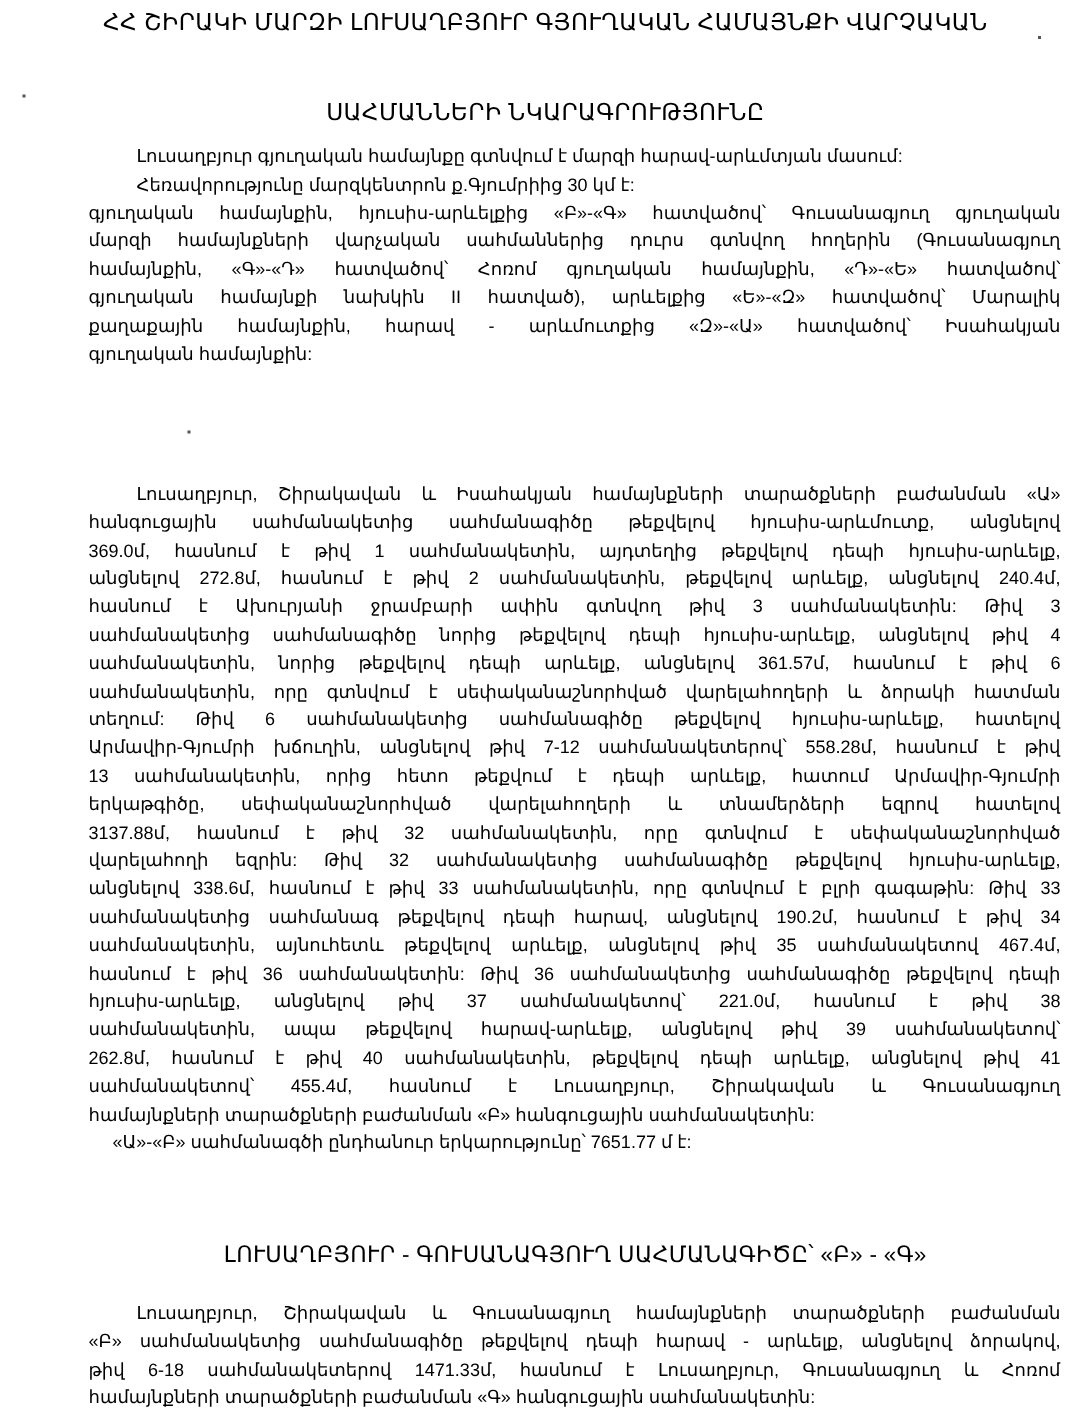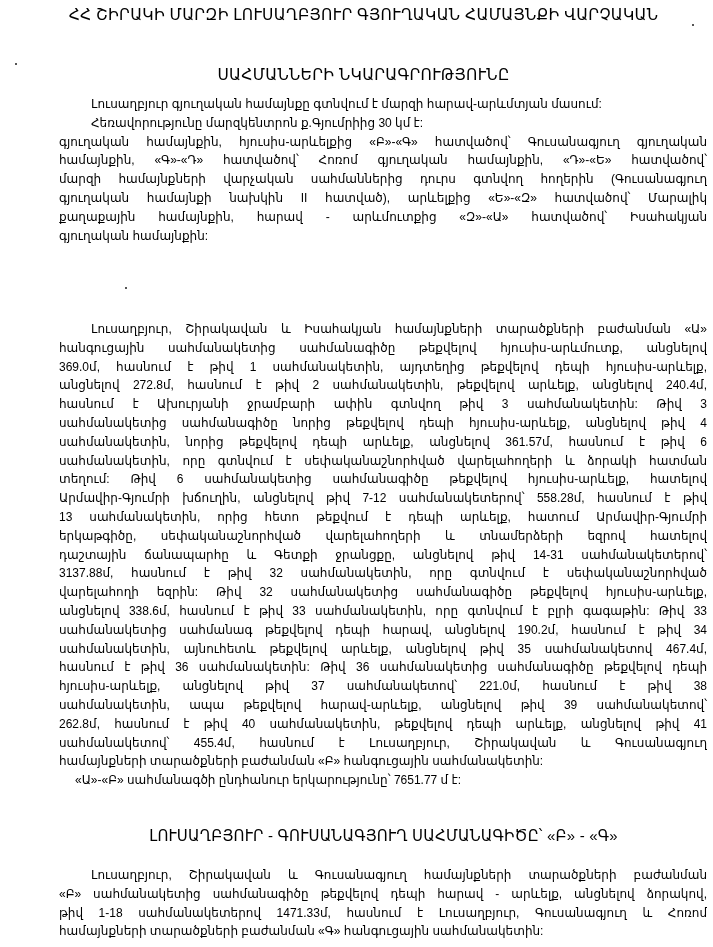--- a/index.html
+++ b/index.html
@@ -33,61 +33,60 @@
 
 <div class="page">
 
   <div class="title" style="top:6px;">ՀՀ ՇԻՐԱԿԻ ՄԱՐԶԻ ԼՈՒՍԱՂԲՅՈՒՐ ԳՅՈՒՂԱԿԱՆ ՀԱՄԱՅՆՔԻ ՎԱՐՉԱԿԱՆ</div>
   <div class="title" style="top:34px;margin-top:32px;">ՍԱՀՄԱՆՆԵՐԻ ՆԿԱՐԱԳՐՈՒԹՅՈՒՆԸ</div>
 
   <div class="para" style="top:95px;">
     <span class="line last" style="padding-left:32px;">Լուսաղբյուր  գյուղական համայնքը գտնվում է մարզի հարավ-արևմտյան մասում:</span>
     <span class="line last" style="padding-left:32px;">Հեռավորությունը մարզկենտրոն ք.Գյումրիից 30 կմ է:</span>
     <span class="line">գյուղական համայնքին, հյուսիս-արևելքից «Բ»-«Գ» հատվածով՝ Գուսանագյուղ գյուղական</span>
+    <span class="line">մարզի համայնքների վարչական սահմաններից դուրս գտնվող հողերին (Գուսանագյուղ</span>
     <span class="line">համայնքին, «Գ»-«Դ» հատվածով՝ Հոռոմ գյուղական համայնքին, «Դ»-«Ե» հատվածով՝</span>
-    <span class="line">մարզի համայնքների վարչական սահմաններից դուրս գտնվող հողերին (Գուսանագյուղ</span>
     <span class="line">գյուղական համայնքի նախկին II հատված), արևելքից «Ե»-«Զ» հատվածով՝ Մարալիկ</span>
     <span class="line">քաղաքային համայնքին, հարավ - արևմուտքից «Զ»-«Ա» հատվածով՝  Իսահակյան</span>
     <span class="line last">գյուղական համայնքին:</span>
   </div>
 
 
   <div class="para" style="top:320px;">
     <span class="line" style="padding-left:32px;">Լուսաղբյուր, Շիրակավան և Իսահակյան համայնքների տարածքների բաժանման «Ա»</span>
     <span class="line">հանգուցային սահմանակետից սահմանագիծը թեքվելով հյուսիս-արևմուտք, անցնելով</span>
     <span class="line">369.0մ, հասնում է թիվ 1 սահմանակետին, այդտեղից թեքվելով դեպի հյուսիս-արևելք,</span>
     <span class="line">անցնելով 272.8մ, հասնում է թիվ 2 սահմանակետին, թեքվելով արևելք, անցնելով 240.4մ,</span>
     <span class="line">հասնում է Ախուրյանի ջրամբարի ափին գտնվող թիվ 3 սահմանակետին: Թիվ 3</span>
     <span class="line">սահմանակետից սահմանագիծը նորից թեքվելով դեպի հյուսիս-արևելք, անցնելով թիվ 4</span>
     <span class="line">սահմանակետին, նորից թեքվելով դեպի արևելք, անցնելով 361.57մ, հասնում է թիվ 6</span>
     <span class="line">սահմանակետին, որը գտնվում է սեփականաշնորհված վարելահողերի և ձորակի հատման</span>
     <span class="line">տեղում: Թիվ 6 սահմանակետից սահմանագիծը թեքվելով հյուսիս-արևելք, հատելով</span>
     <span class="line">Արմավիր-Գյումրի խճուղին, անցնելով թիվ 7-12 սահմանակետերով՝ 558.28մ, հասնում է թիվ</span>
     <span class="line">13 սահմանակետին, որից հետո թեքվում է դեպի արևելք, հատում Արմավիր-Գյումրի</span>
     <span class="line">երկաթգիծը, սեփականաշնորհված վարելահողերի և տնամերձերի եզրով հատելով</span>
-    <span class="line">դաշտային ճանապարհը և Գետքի ջրանցքը, անցնելով թիվ 14-31 սահմանակետերով՝</span>
     <span class="line">3137.88մ, հասնում է թիվ 32 սահմանակետին, որը գտնվում է սեփականաշնորհված</span>
     <span class="line">վարելահողի եզրին: Թիվ 32 սահմանակետից սահմանագիծը թեքվելով հյուսիս-արևելք,</span>
     <span class="line">անցնելով 338.6մ, հասնում է թիվ 33 սահմանակետին, որը գտնվում է բլրի գագաթին: Թիվ 33</span>
     <span class="line">սահմանակետից սահմանագ թեքվելով դեպի հարավ,  անցնելով 190.2մ, հասնում է թիվ 34</span>
     <span class="line">սահմանակետին, այնուհետև թեքվելով արևելք, անցնելով թիվ 35 սահմանակետով 467.4մ,</span>
     <span class="line">հասնում է թիվ 36 սահմանակետին: Թիվ 36 սահմանակետից սահմանագիծը թեքվելով դեպի</span>
     <span class="line">հյուսիս-արևելք, անցնելով թիվ 37 սահմանակետով՝ 221.0մ, հասնում է թիվ 38</span>
     <span class="line">սահմանակետին, ապա թեքվելով հարավ-արևելք, անցնելով թիվ 39 սահմանակետով՝</span>
     <span class="line">262.8մ, հասնում է թիվ 40 սահմանակետին, թեքվելով դեպի արևելք, անցնելով թիվ 41</span>
     <span class="line">սահմանակետով՝  455.4մ, հասնում է  Լուսաղբյուր, Շիրակավան և Գուսանագյուղ</span>
     <span class="line last">համայնքների տարածքների բաժանման «Բ» հանգուցային սահմանակետին:</span>
     <span class="line last" style="padding-left:16px;">«Ա»-«Բ» սահմանագծի ընդհանուր երկարությունը՝ 7651.77 մ է:</span>
   </div>
 
   <div class="heading" style="top:827px;padding-left:20px;">ԼՈՒՍԱՂԲՅՈՒՐ - ԳՈՒՍԱՆԱԳՅՈՒՂ ՍԱՀՄԱՆԱԳԻԾԸ՝ «Բ» - «Գ»</div>
 
   <div class="para" style="top:866px;">
     <span class="line" style="padding-left:32px;">Լուսաղբյուր, Շիրակավան և Գուսանագյուղ  համայնքների տարածքների բաժանման</span>
     <span class="line">«Բ» սահմանակետից սահմանագիծը թեքվելով դեպի հարավ - արևելք, անցնելով ձորակով,</span>
-    <span class="line">թիվ 1-18 սահմանակետերով 1471.33մ, հասնում է Լուսաղբյուր, Գուսանագյուղ և Հոռոմ</span>
+    <span class="line">թիվ 6-18 սահմանակետերով 1471.33մ, հասնում է Լուսաղբյուր, Գուսանագյուղ և Հոռոմ</span>
     <span class="line last">համայնքների տարածքների բաժանման  «Գ» հանգուցային սահմանակետին:</span>
   </div>
 
   <div class="speck" style="left:8px;top:63px;"></div>
   <div class="speck" style="left:685px;top:24px;"></div>
   <div class="speck" style="left:118px;top:287px;"></div>
 </div>
 
 </body></html>

